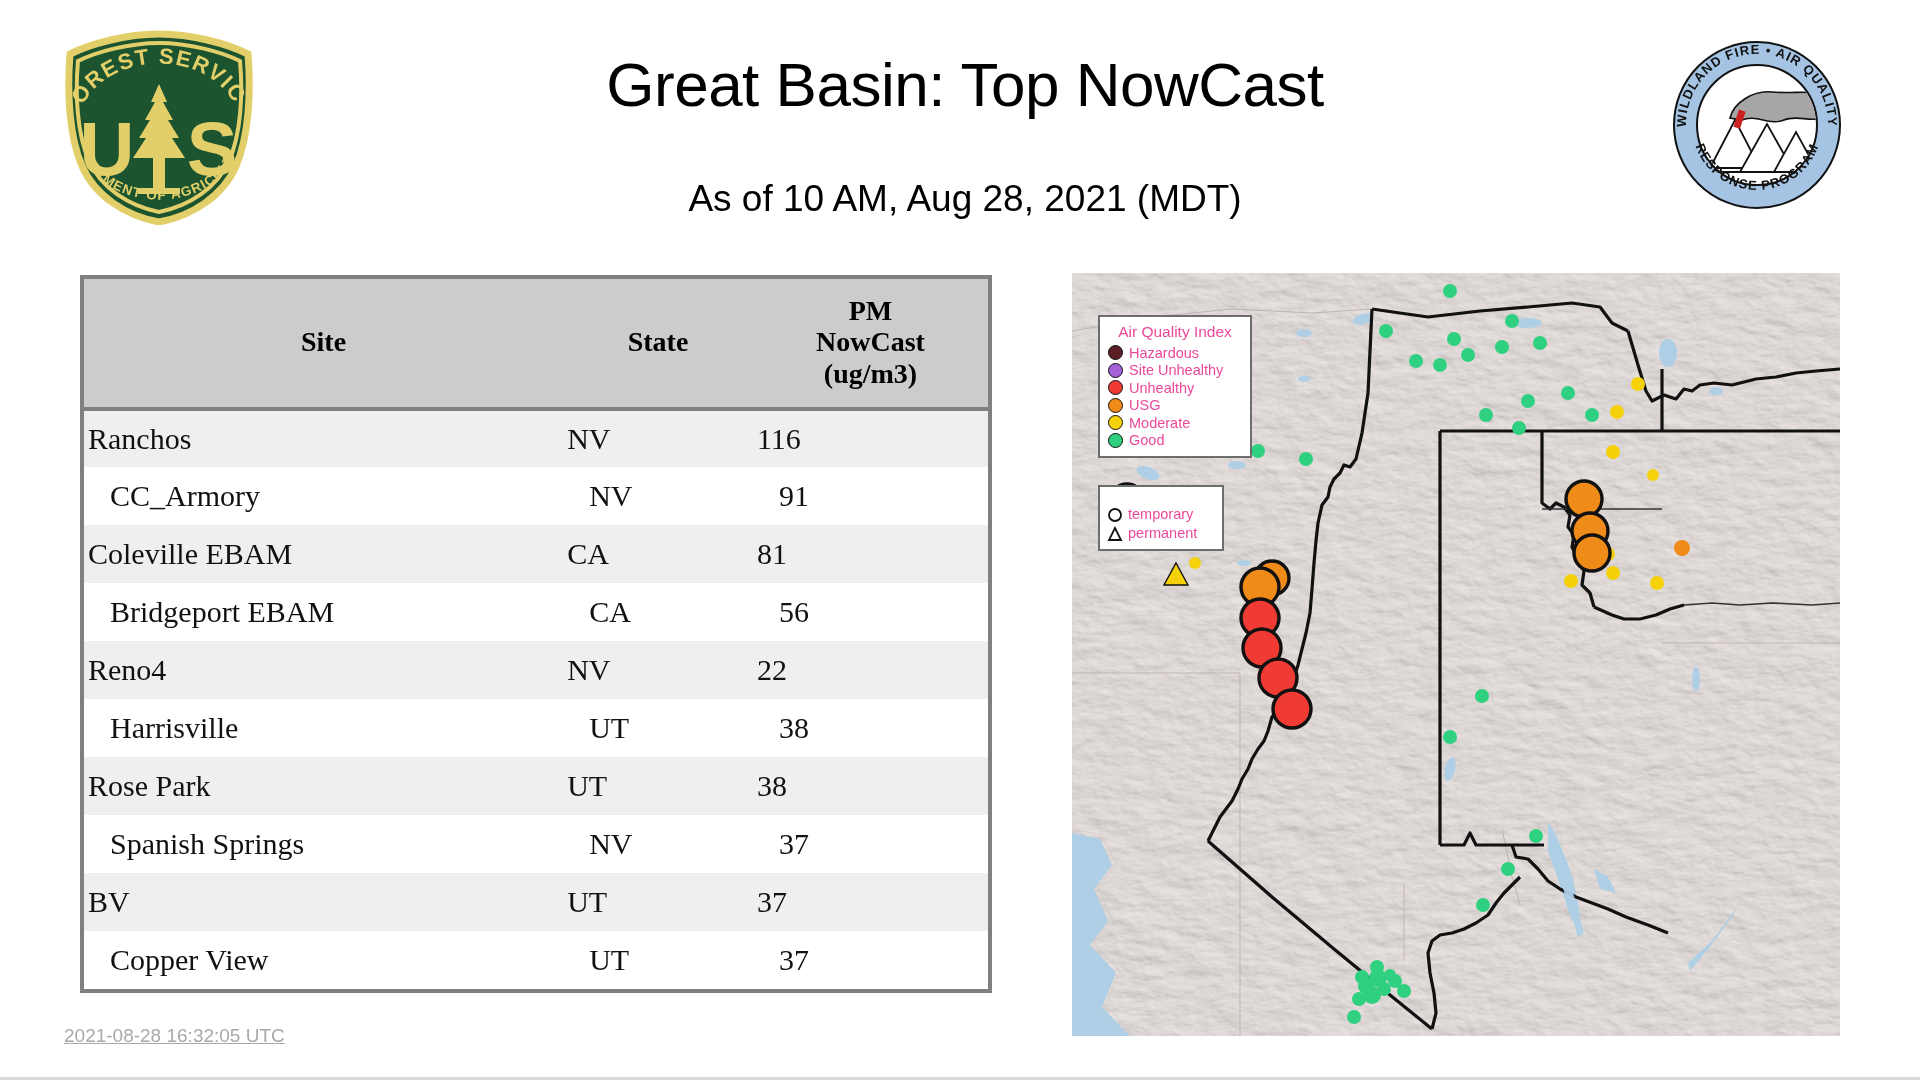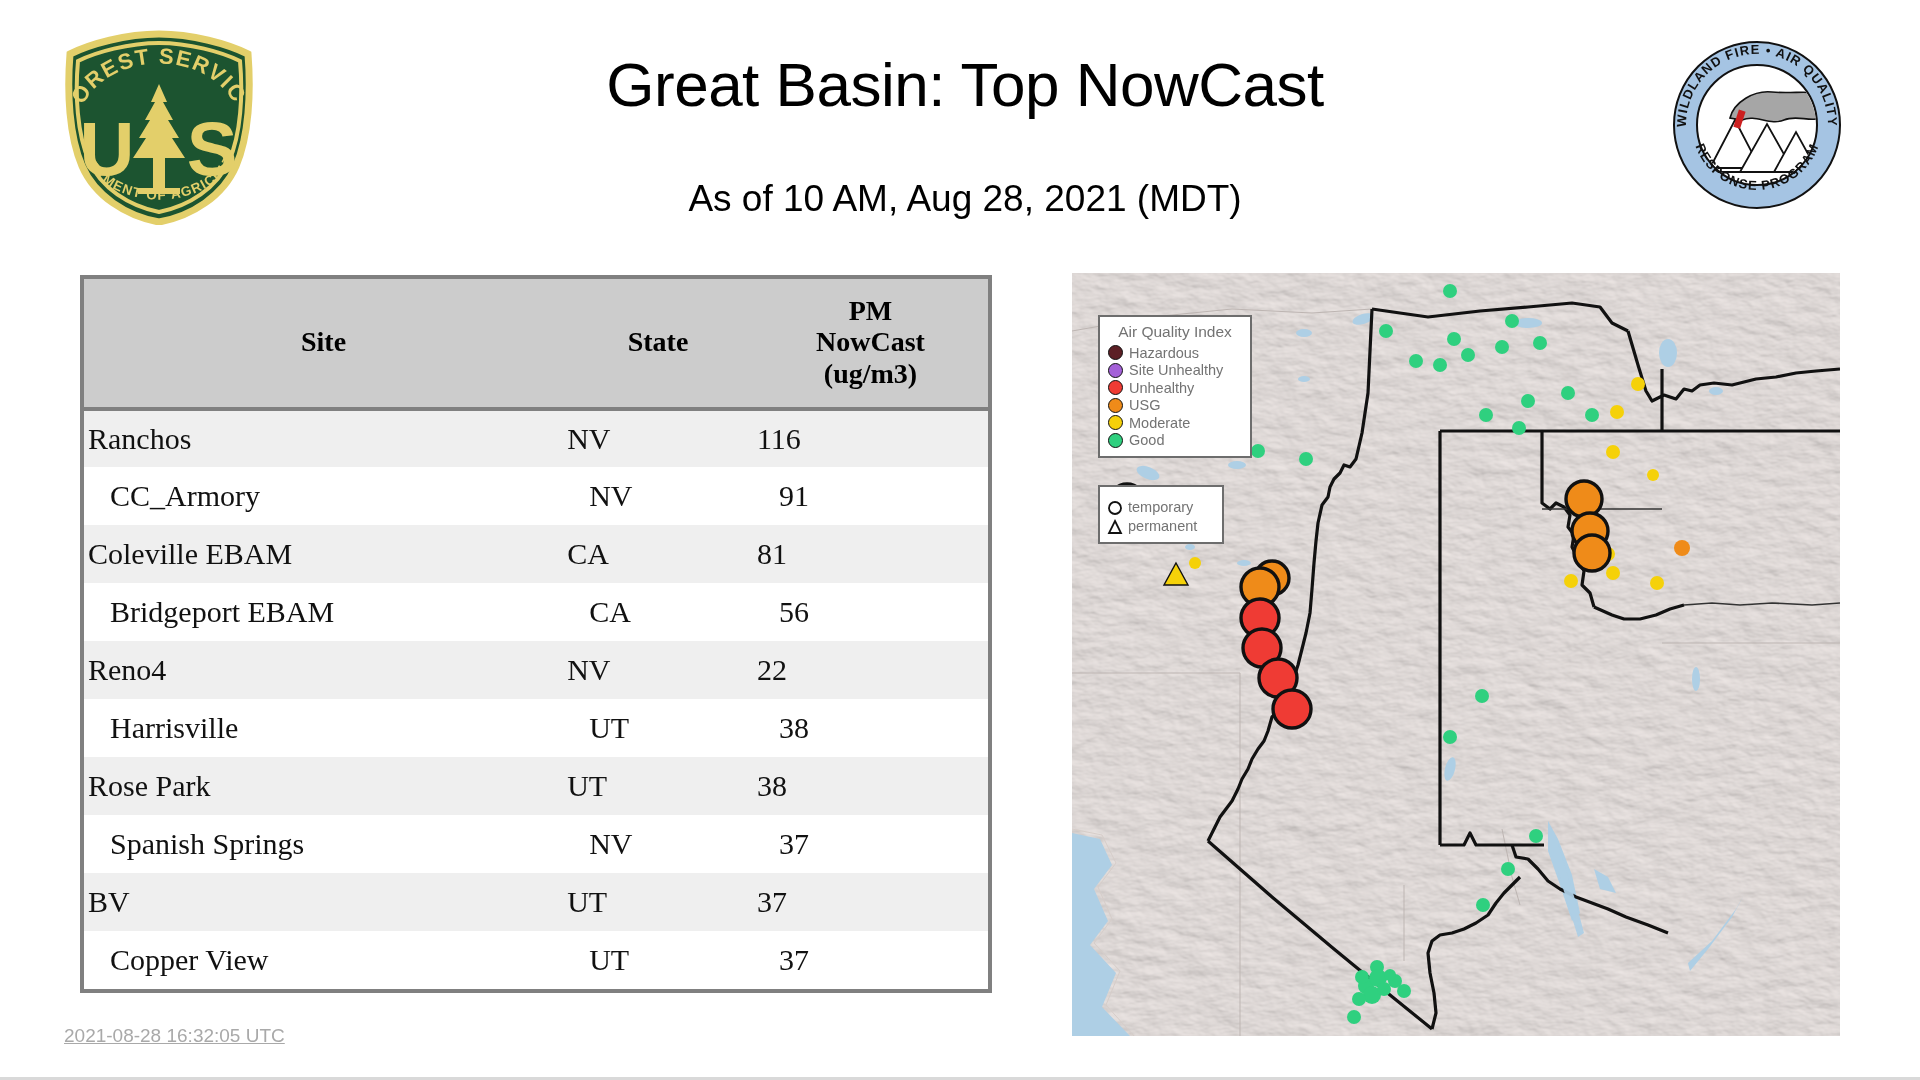--- a/index.html
+++ b/index.html
@@ -82,32 +82,32 @@
     position:absolute;left:1072px;top:273px;width:768px;height:763px;
     background:#ece6e4;
     overflow:hidden;
   }
   .map svg{display:block;width:100%;height:100%;}
 
   .legend-box{
     position:absolute;background:#ffffff;
     border:2px solid #6d6d6d;
     font-family:"Liberation Sans", sans-serif;
-    color:#737373;
+    color:#ec4899;
   }
   .legend-aqi{left:26px;top:42px;width:134px;padding:6px 8px 7px 8px;}
   .legend-aqi .legend-title{font-size:15.5px;text-align:center;margin-bottom:3px;}
   .legend-aqi .lrow{display:flex;align-items:center;height:17.5px;}
   .legend-aqi .swatch{
     width:13px;height:13px;border-radius:50%;
     border:1.6px solid #111;margin-right:6px;flex:0 0 auto;
   }
   .legend-aqi .ltext{font-size:14.5px;line-height:1;white-space:nowrap;}
 
-  .legend-site{left:26px;top:212px;width:108px;padding:11px 7px 6px 7px;}
+  .legend-site{left:26px;top:212px;width:108px;padding:18px 7px 6px 7px;}
   .legend-site .srow{display:flex;align-items:center;height:19px;}
   .legend-site .sicon{width:16px;height:16px;margin-right:5px;flex:0 0 auto;}
   .legend-site .stext{font-size:14.5px;line-height:1;white-space:nowrap;}
 </style>
 </head>
 <body>
 
 <div class="page">
 
   <div class="left-nub"></div>

